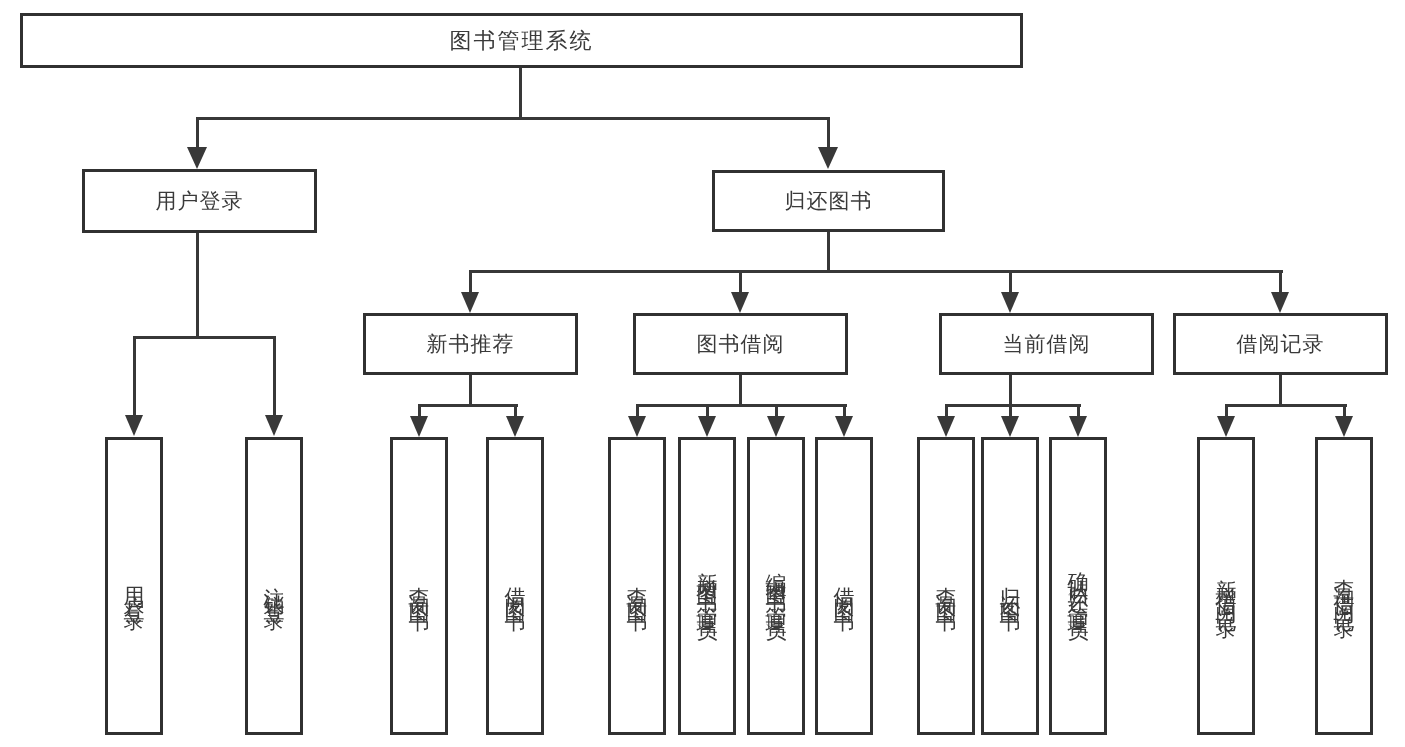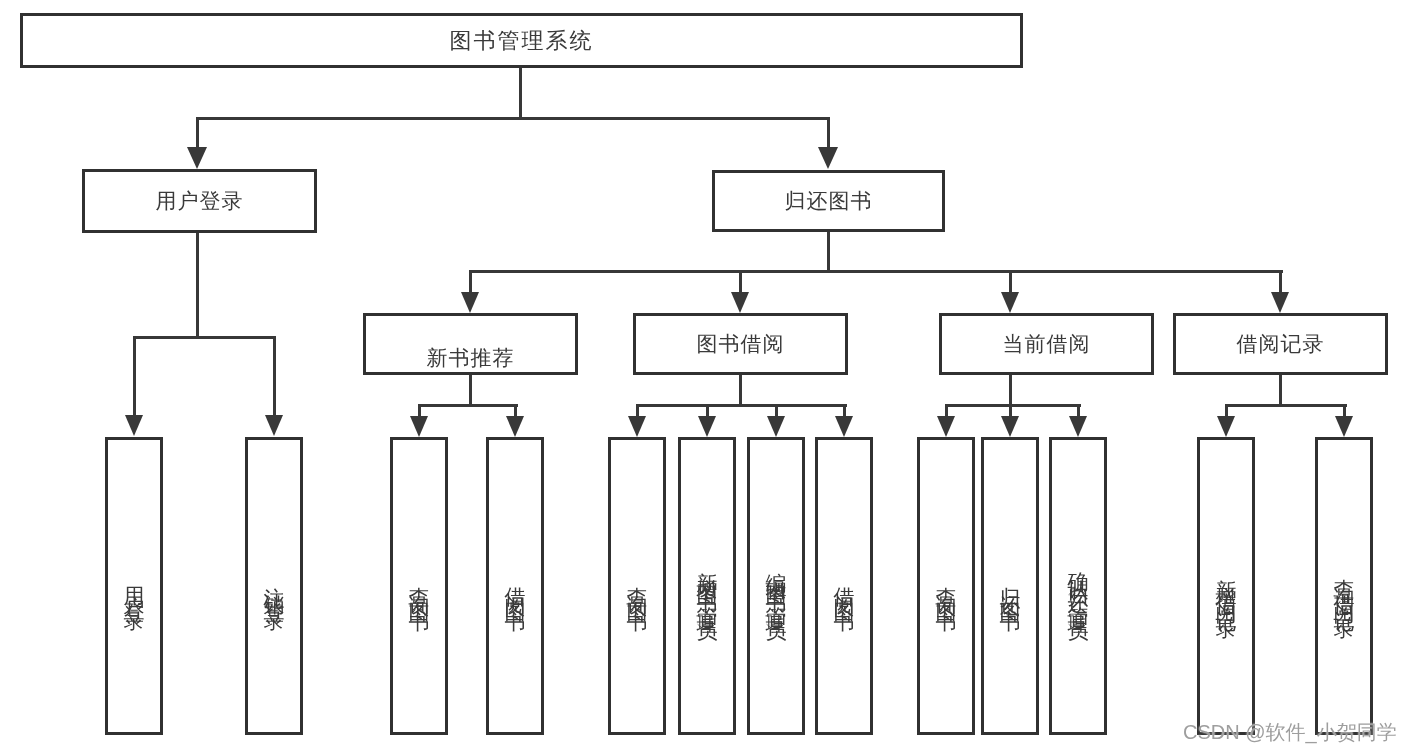--- a/index.html
+++ b/index.html
@@ -106,21 +106,21 @@
     <span class="hlabel root-label">图书管理系统</span>
   </div>
 
   <div class="box" style="left:82px;top:169px;width:235px;height:64px;">
     <span class="hlabel">用户登录</span>
   </div>
   <div class="box" style="left:712px;top:170px;width:233px;height:62px;">
     <span class="hlabel">归还图书</span>
   </div>
 
-  <div class="box" style="left:363px;top:313px;width:215px;height:62px;align-items:flex-end;">
+  <div class="box" style="left:363px;top:313px;width:215px;height:62px;">
     <span class="hlabel">新书推荐</span>
   </div>
   <div class="box" style="left:633px;top:313px;width:215px;height:62px;align-items:center;">
     <span class="hlabel">图书借阅</span>
   </div>
   <div class="box" style="left:903px;top:313px;width:215px;height:62px;margin-left:36px;">
     <span class="hlabel">当前借阅</span>
   </div>
   <div class="box" style="left:1173px;top:313px;width:215px;height:62px;">
     <span class="hlabel">借阅记录</span>
@@ -163,15 +163,14 @@
     <span>确认归还（管理员）</span>
   </div>
 
   <div class="box leaf" style="left:1197px;top:437px;width:58px;height:298px;">
     <span>新增借阅记录</span>
   </div>
   <div class="box leaf" style="left:1315px;top:437px;width:58px;height:298px;">
     <span>查询借阅记录</span>
   </div>
 
-  <div class="watermark">CSDN @软件_小贺同学</div>
 
 </div>
 
 </body></html>

